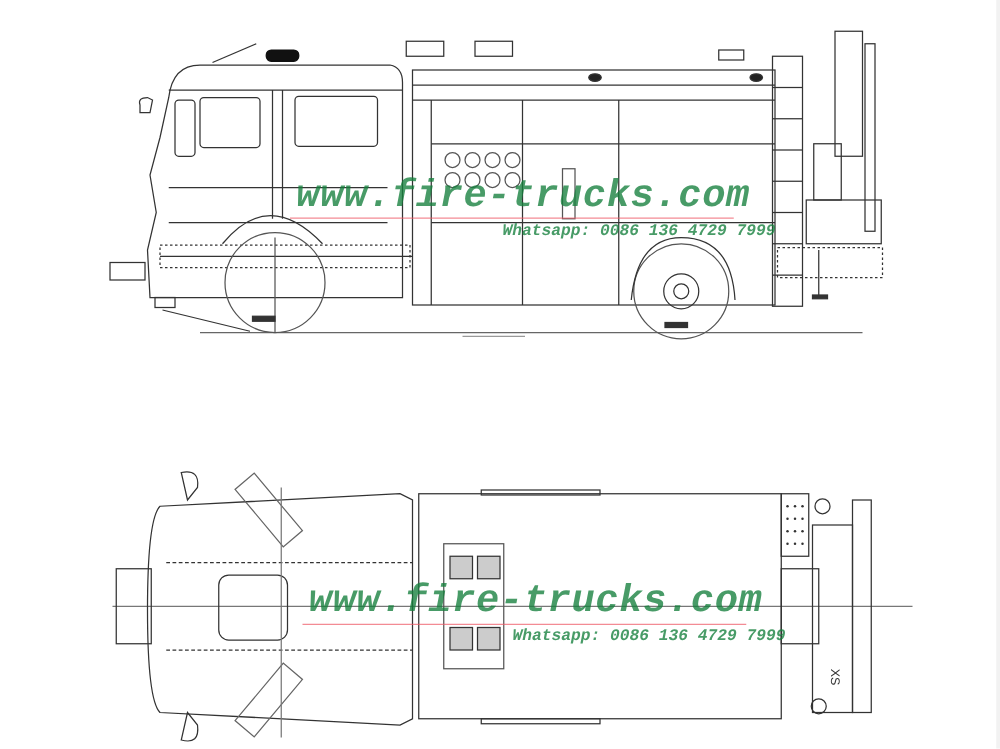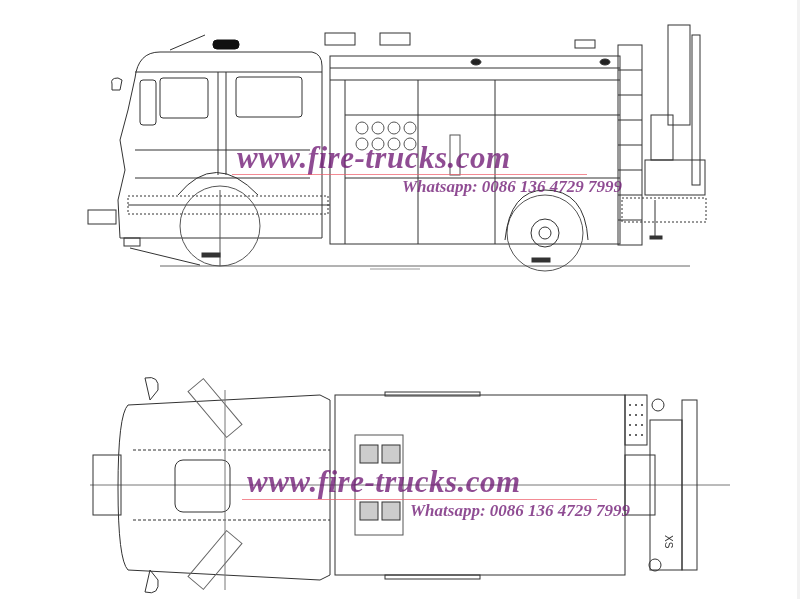--- a/index.html
+++ b/index.html
@@ -1,23 +1,23 @@
 <!DOCTYPE html>
 <html><head>
 <meta charset="utf-8">
 <style>
   html,body{margin:0;padding:0;background:#ffffff;}
   body{width:800px;height:599px;position:relative;overflow:hidden;font-family:"Liberation Sans",sans-serif;}
   .view{position:absolute;left:0;width:800px;}
   #side{top:0;height:290px;}
   #top{top:360px;height:239px;}
   svg{display:block}
-  .wm{position:absolute;color:#701a75;opacity:0.78;font-family:Liberation Serif, serif;font-weight:bold;font-style:italic;white-space:nowrap;}
+  .wm{position:absolute;color:#15803d;opacity:0.78;font-family:Liberation Mono, monospace;font-weight:bold;font-style:italic;white-space:nowrap;}
   .wm-url{font-size:31px;letter-spacing:0.5px;}
-  .wm-phone{font-size:17px;}
+  .wm-phone{font-size:13px;}
   .wm-line{position:absolute;height:1px;background:#ee5a66;opacity:0.7;}
   .rborder{position:absolute;right:0;top:0;width:3px;height:599px;background:#f2f2f2}
 </style>
 </head>
 <body>
 
 <div class="view" id="side">
 <svg width="800" height="290" viewBox="0 0 800 290" fill="none" stroke="#333" stroke-width="1">
 
   <line x1="160" y1="266" x2="690" y2="266" stroke="#666"></line>

